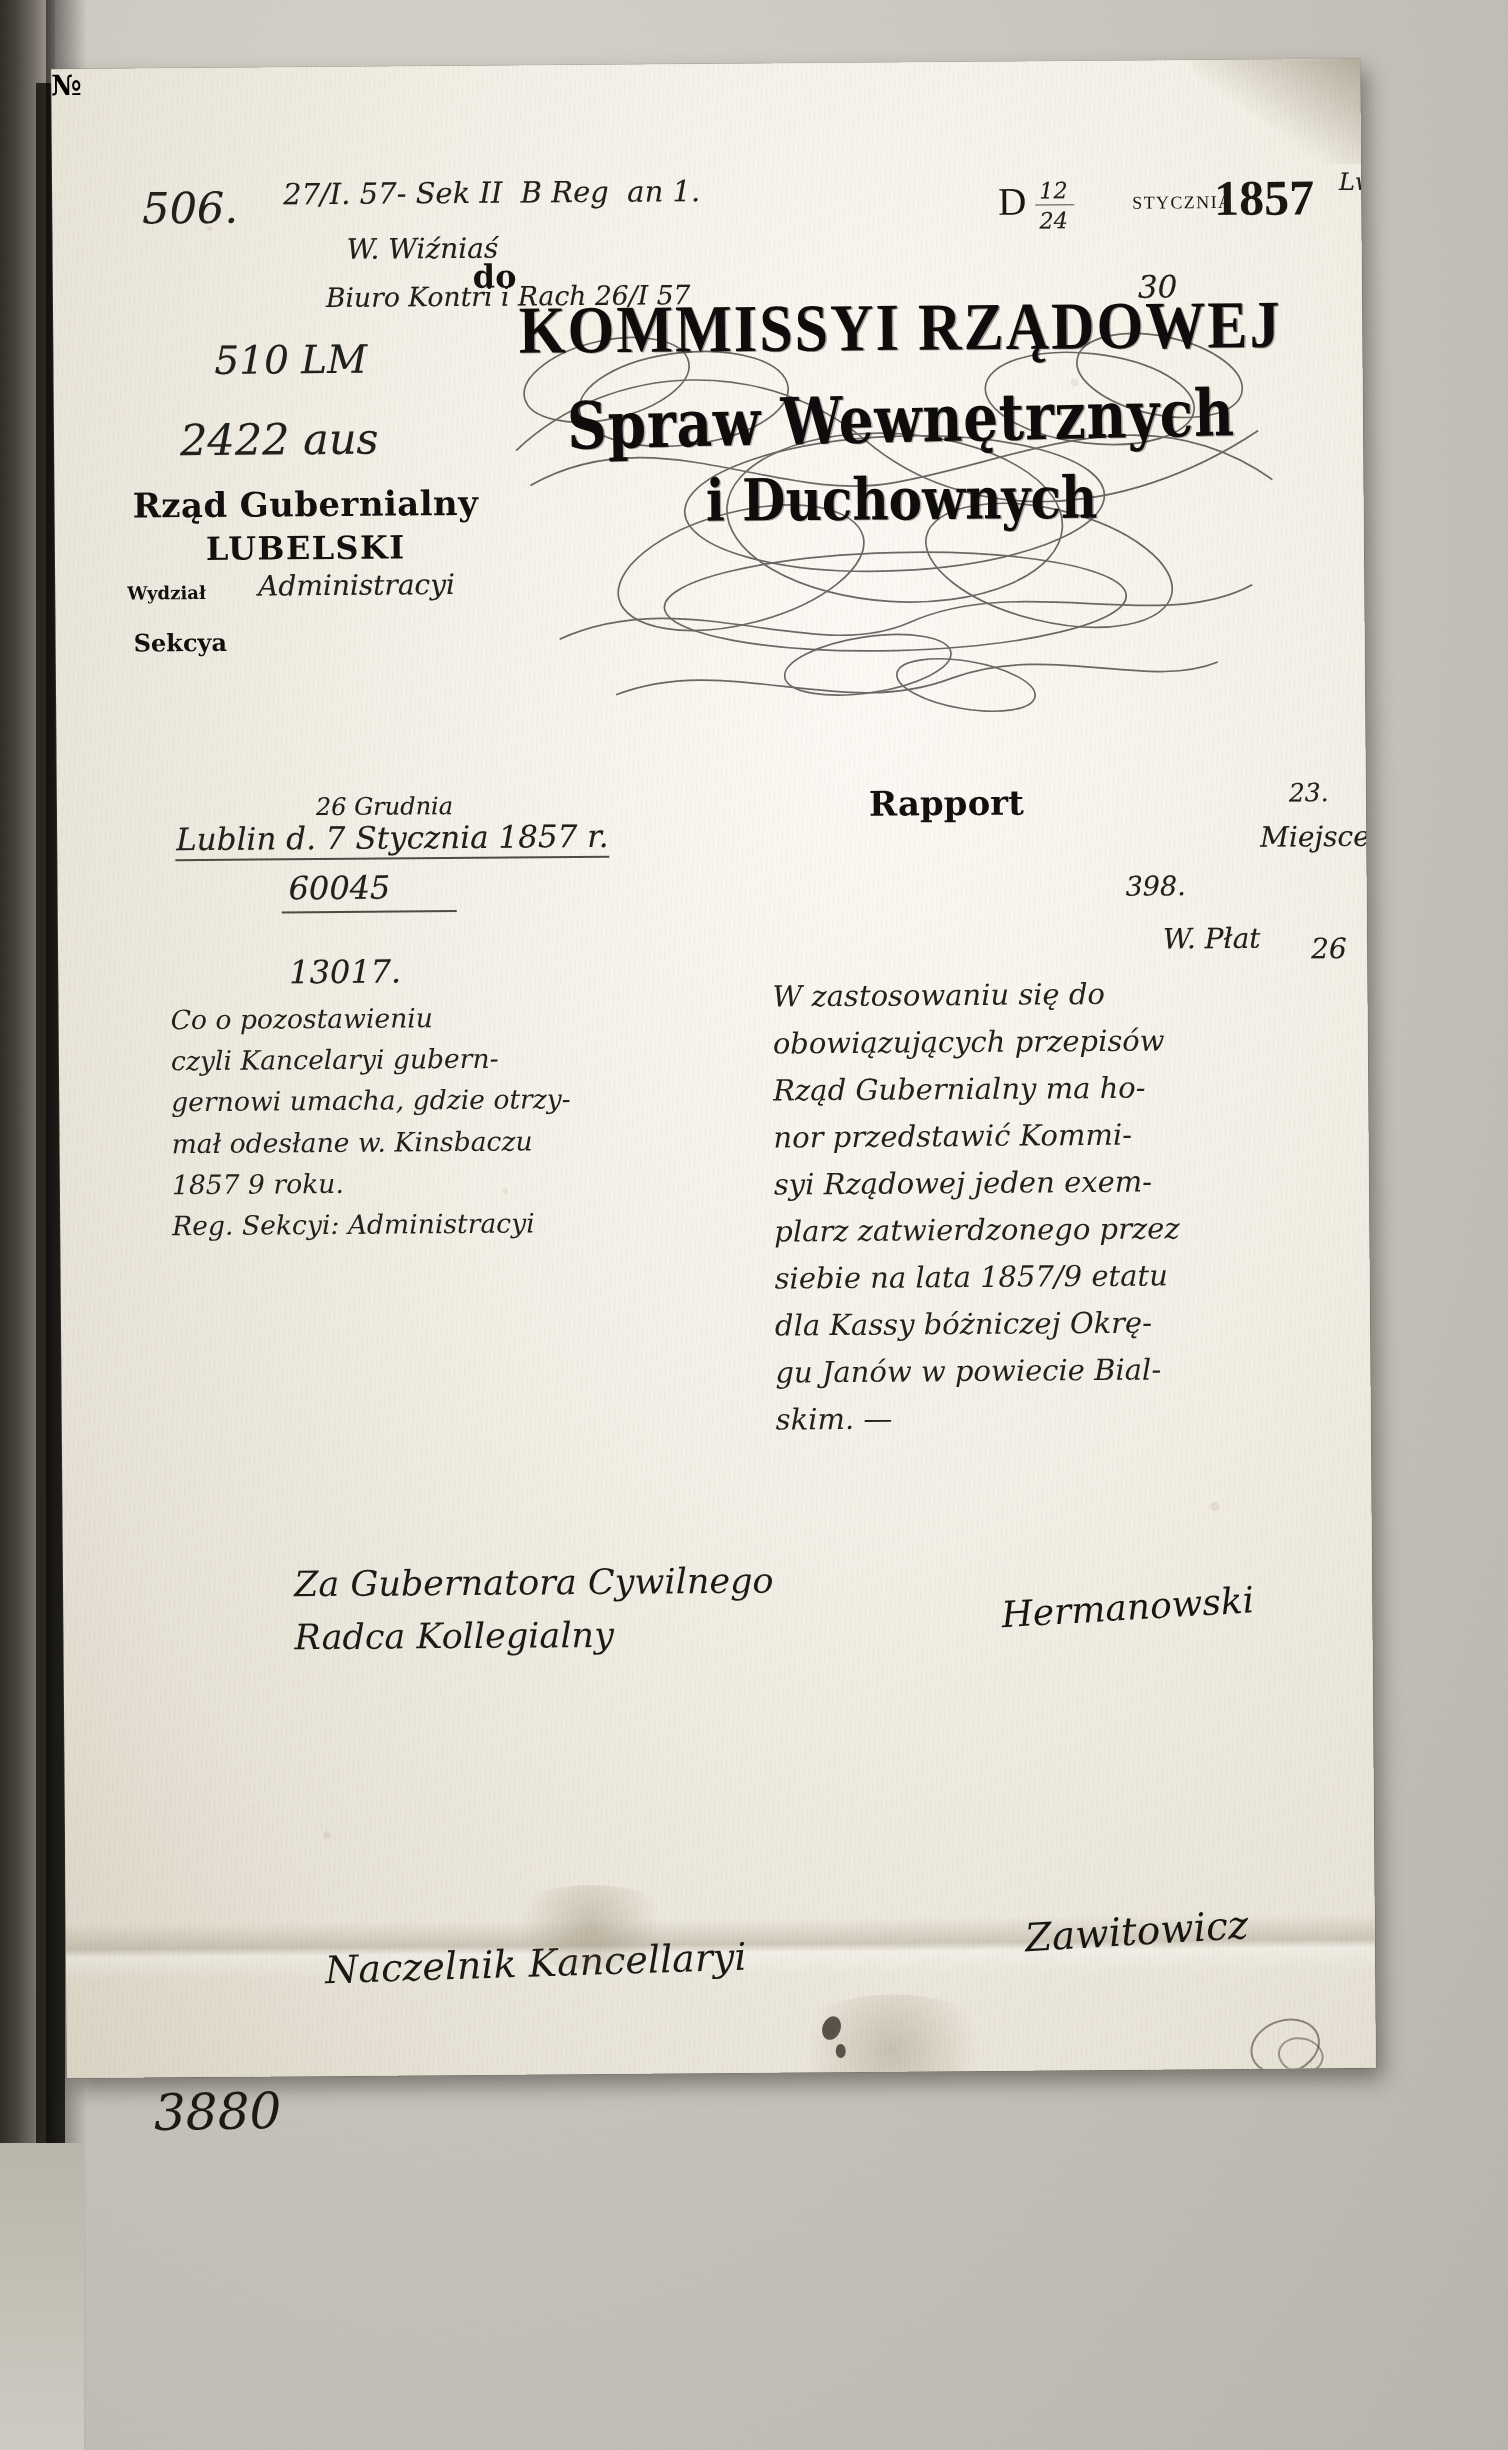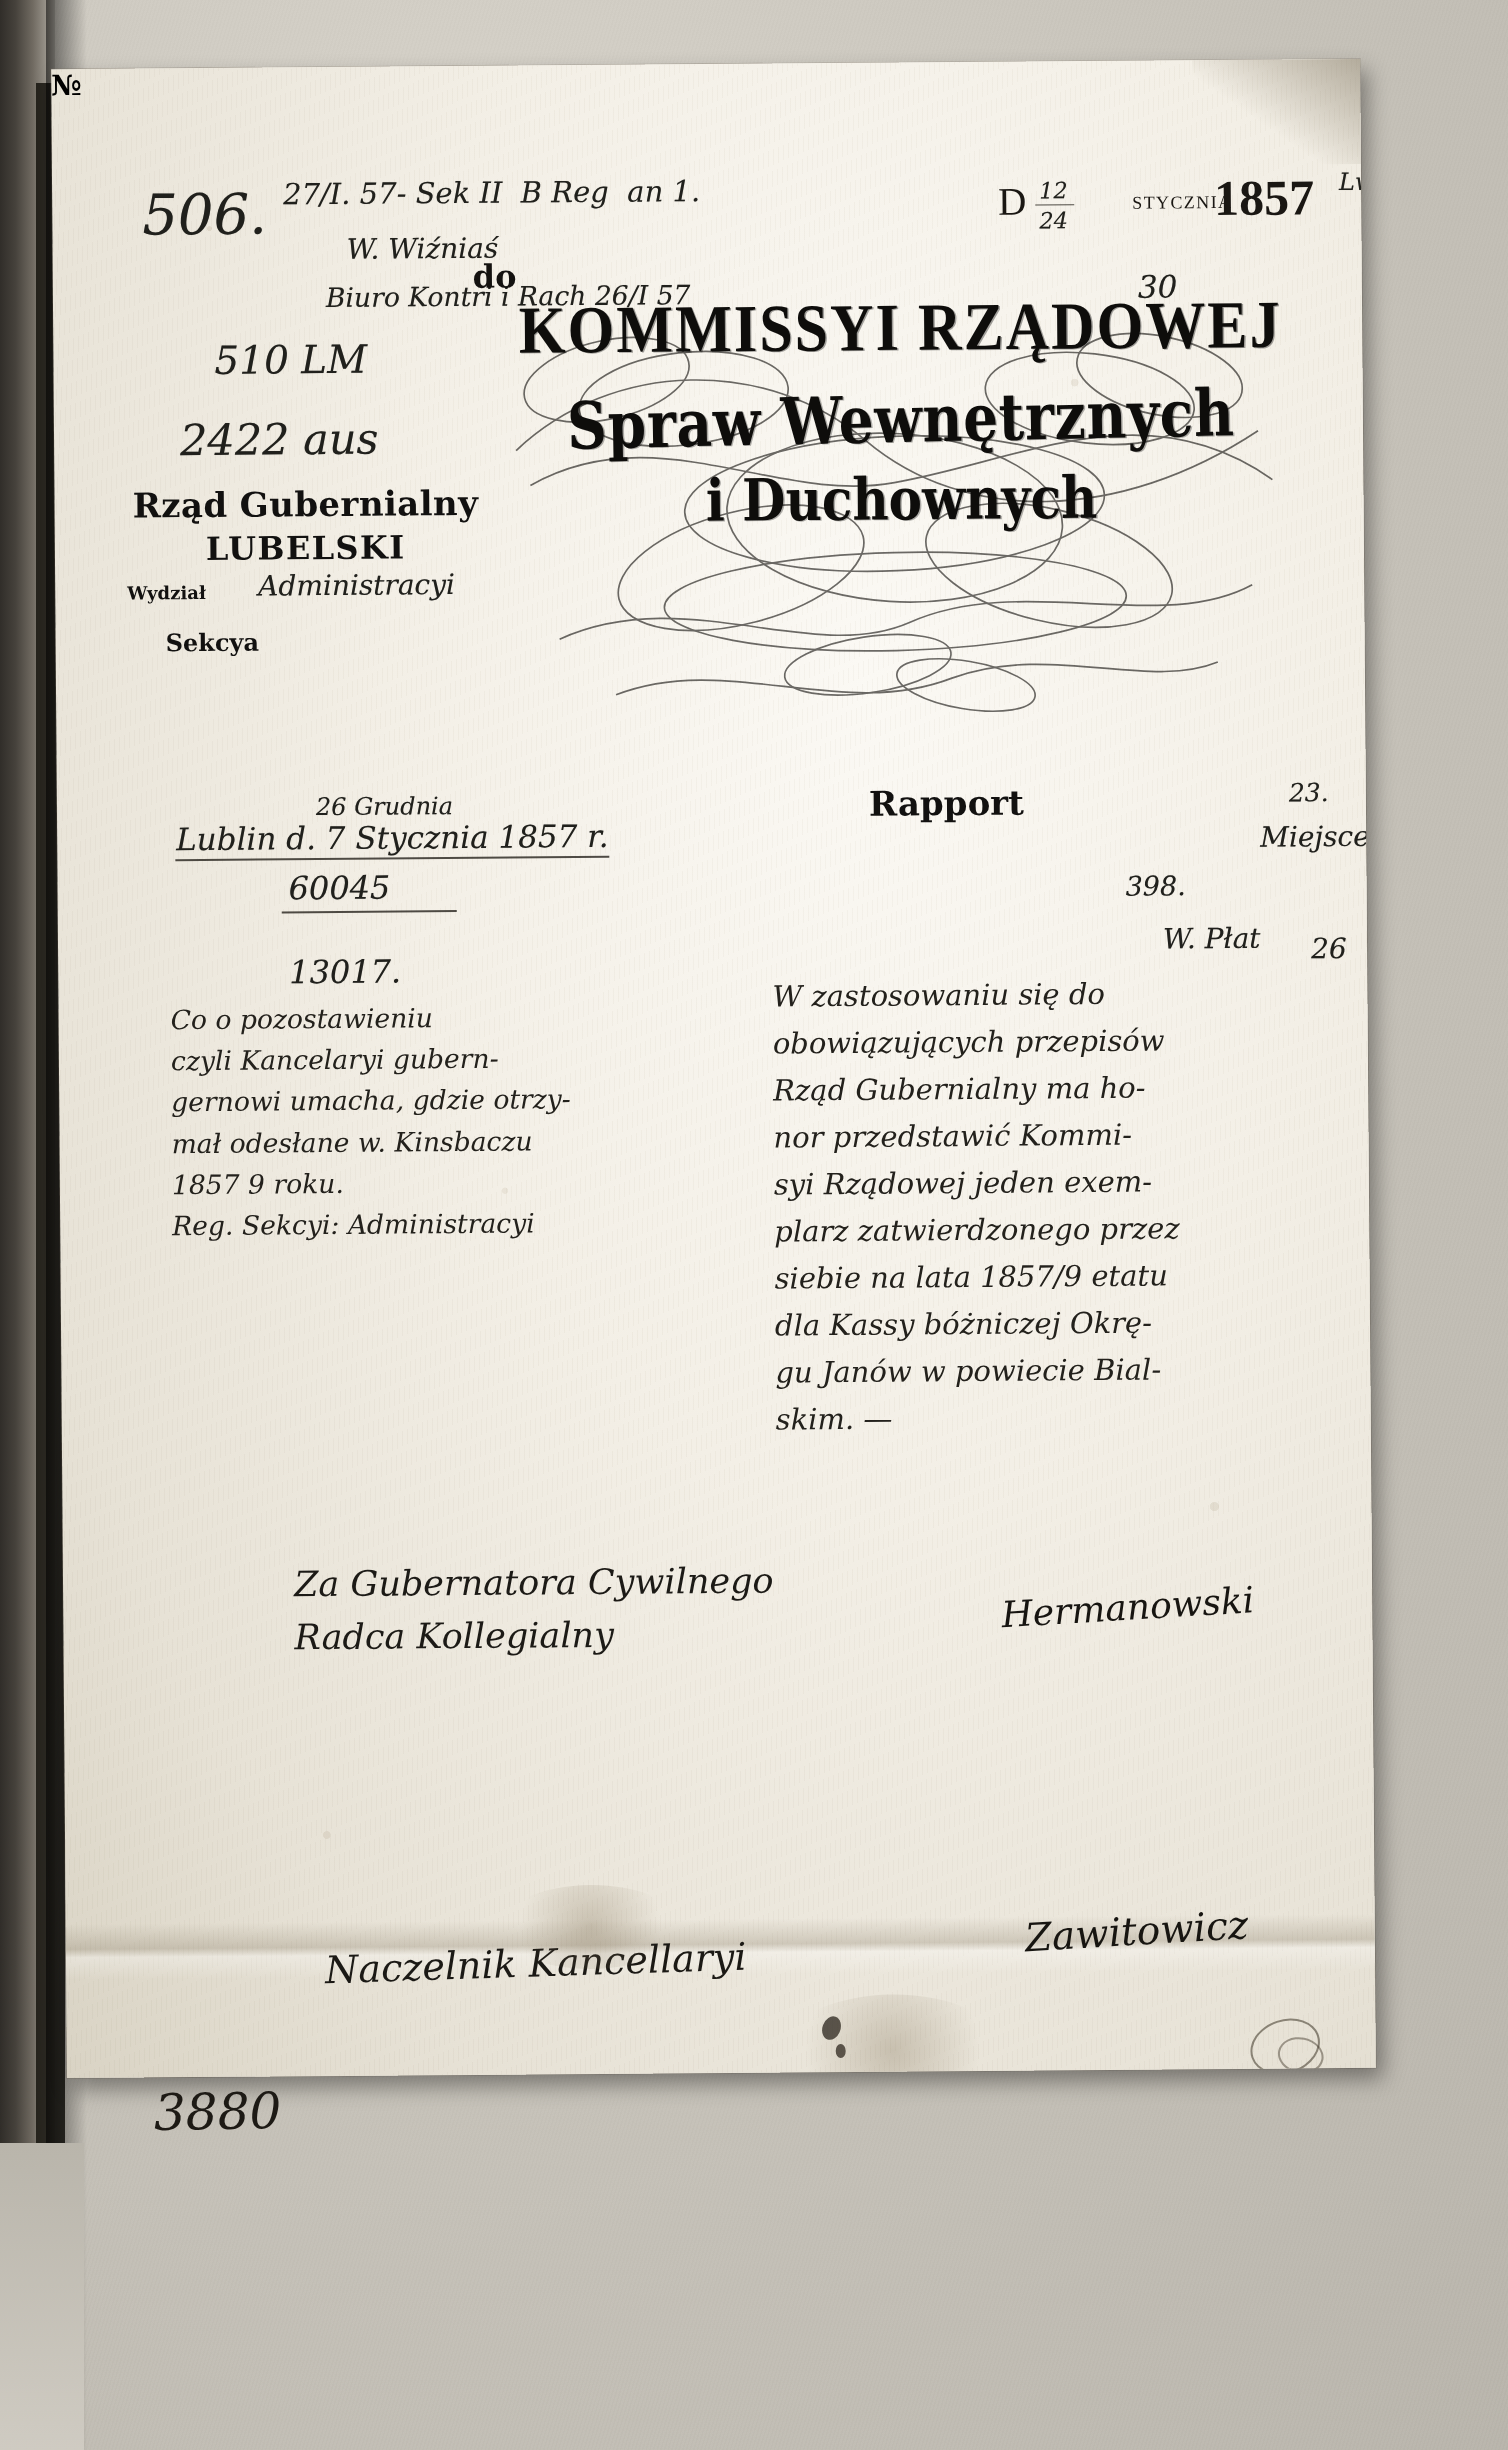--- a/index.html
+++ b/index.html
@@ -168,32 +168,32 @@
   }
   #label-wydzial {
     position:absolute; left:72px; top:514px;
     font-family:"DejaVu Serif", serif; font-weight:bold;
     font-size:18px; color:#121110;
   }
   #val-wydzial { position:absolute; left:203px; top:504px; font-size:28px; }
   #label-sekcya {
     position:absolute; left:78px; top:560px;
     font-family:"DejaVu Serif", serif; font-weight:bold;
-    font-size:24px; color:#121110;margin-left:32px;
+    font-size:24px; color:#121110;
   }
 
   .rule {
     position:absolute;
     height:2.1px;
     background:#2a2620;
     opacity:.82;
   }
 
   
-  #reg-number-left { left:90px; top:118px; font-size:56px; }
+  #reg-number-left { left:90px; top:118px; font-size:43px; }
   #top-note-1 { left:231px; top:112px; font-size:29px; }
   #top-note-2 { left:294px; top:168px; font-size:28px; }
   #top-note-3 { left:273px; top:217px; font-size:26.6px; }
   #stamp-D { left:946px; top:120px; font-size:39px; font-style:normal; font-family:"Liberation Serif",serif;}
   #stamp-frac-top { left:987px; top:118px; font-size:22.4px; }
   #stamp-frac-bot { left:987px; top:148px; font-size:22.4px; }
   #stamp-month { left:1036px; top:133px; font-size:18px; letter-spacing:1.4px; font-style:normal;margin-left:44px;}
   #stamp-year { left:1162px; top:112px; font-size:50px; font-style:normal; font-family:"Liberation Serif",serif; font-weight:bold;}
   #corner-mark { left:1287px; top:111px; font-size:24px; }
   #page-80 { left:1085px; top:210px; font-size:31px; }

